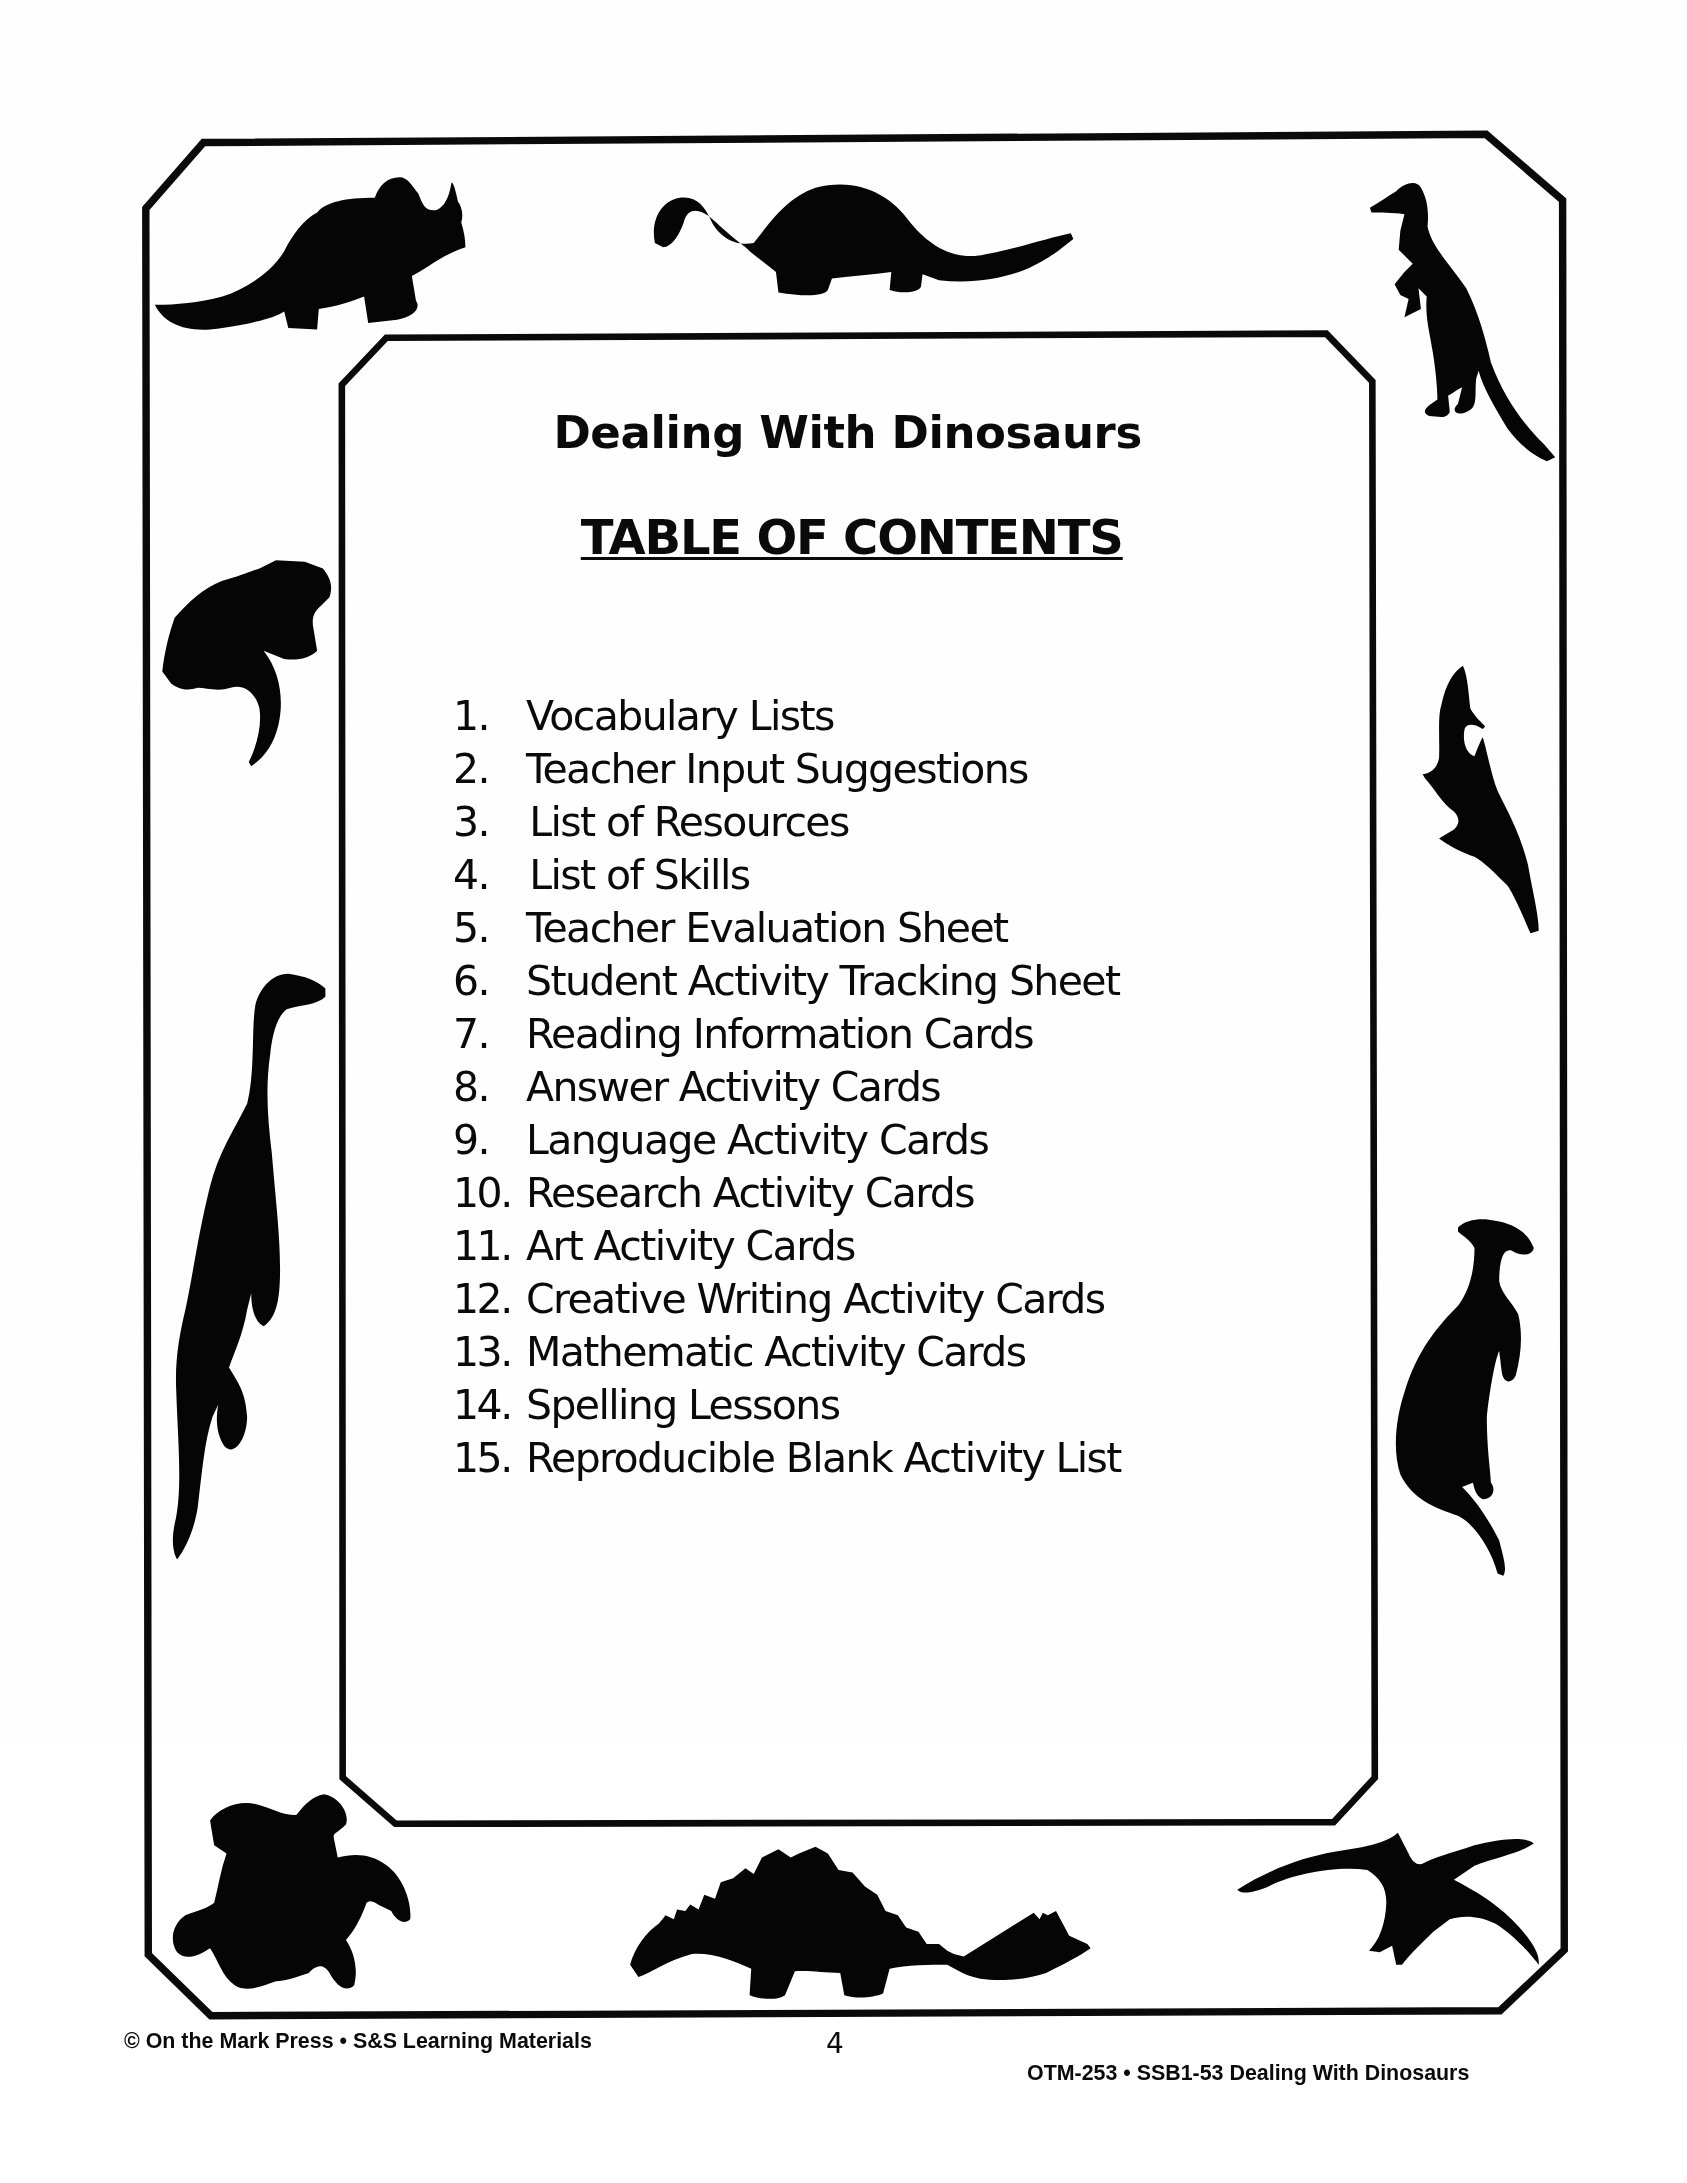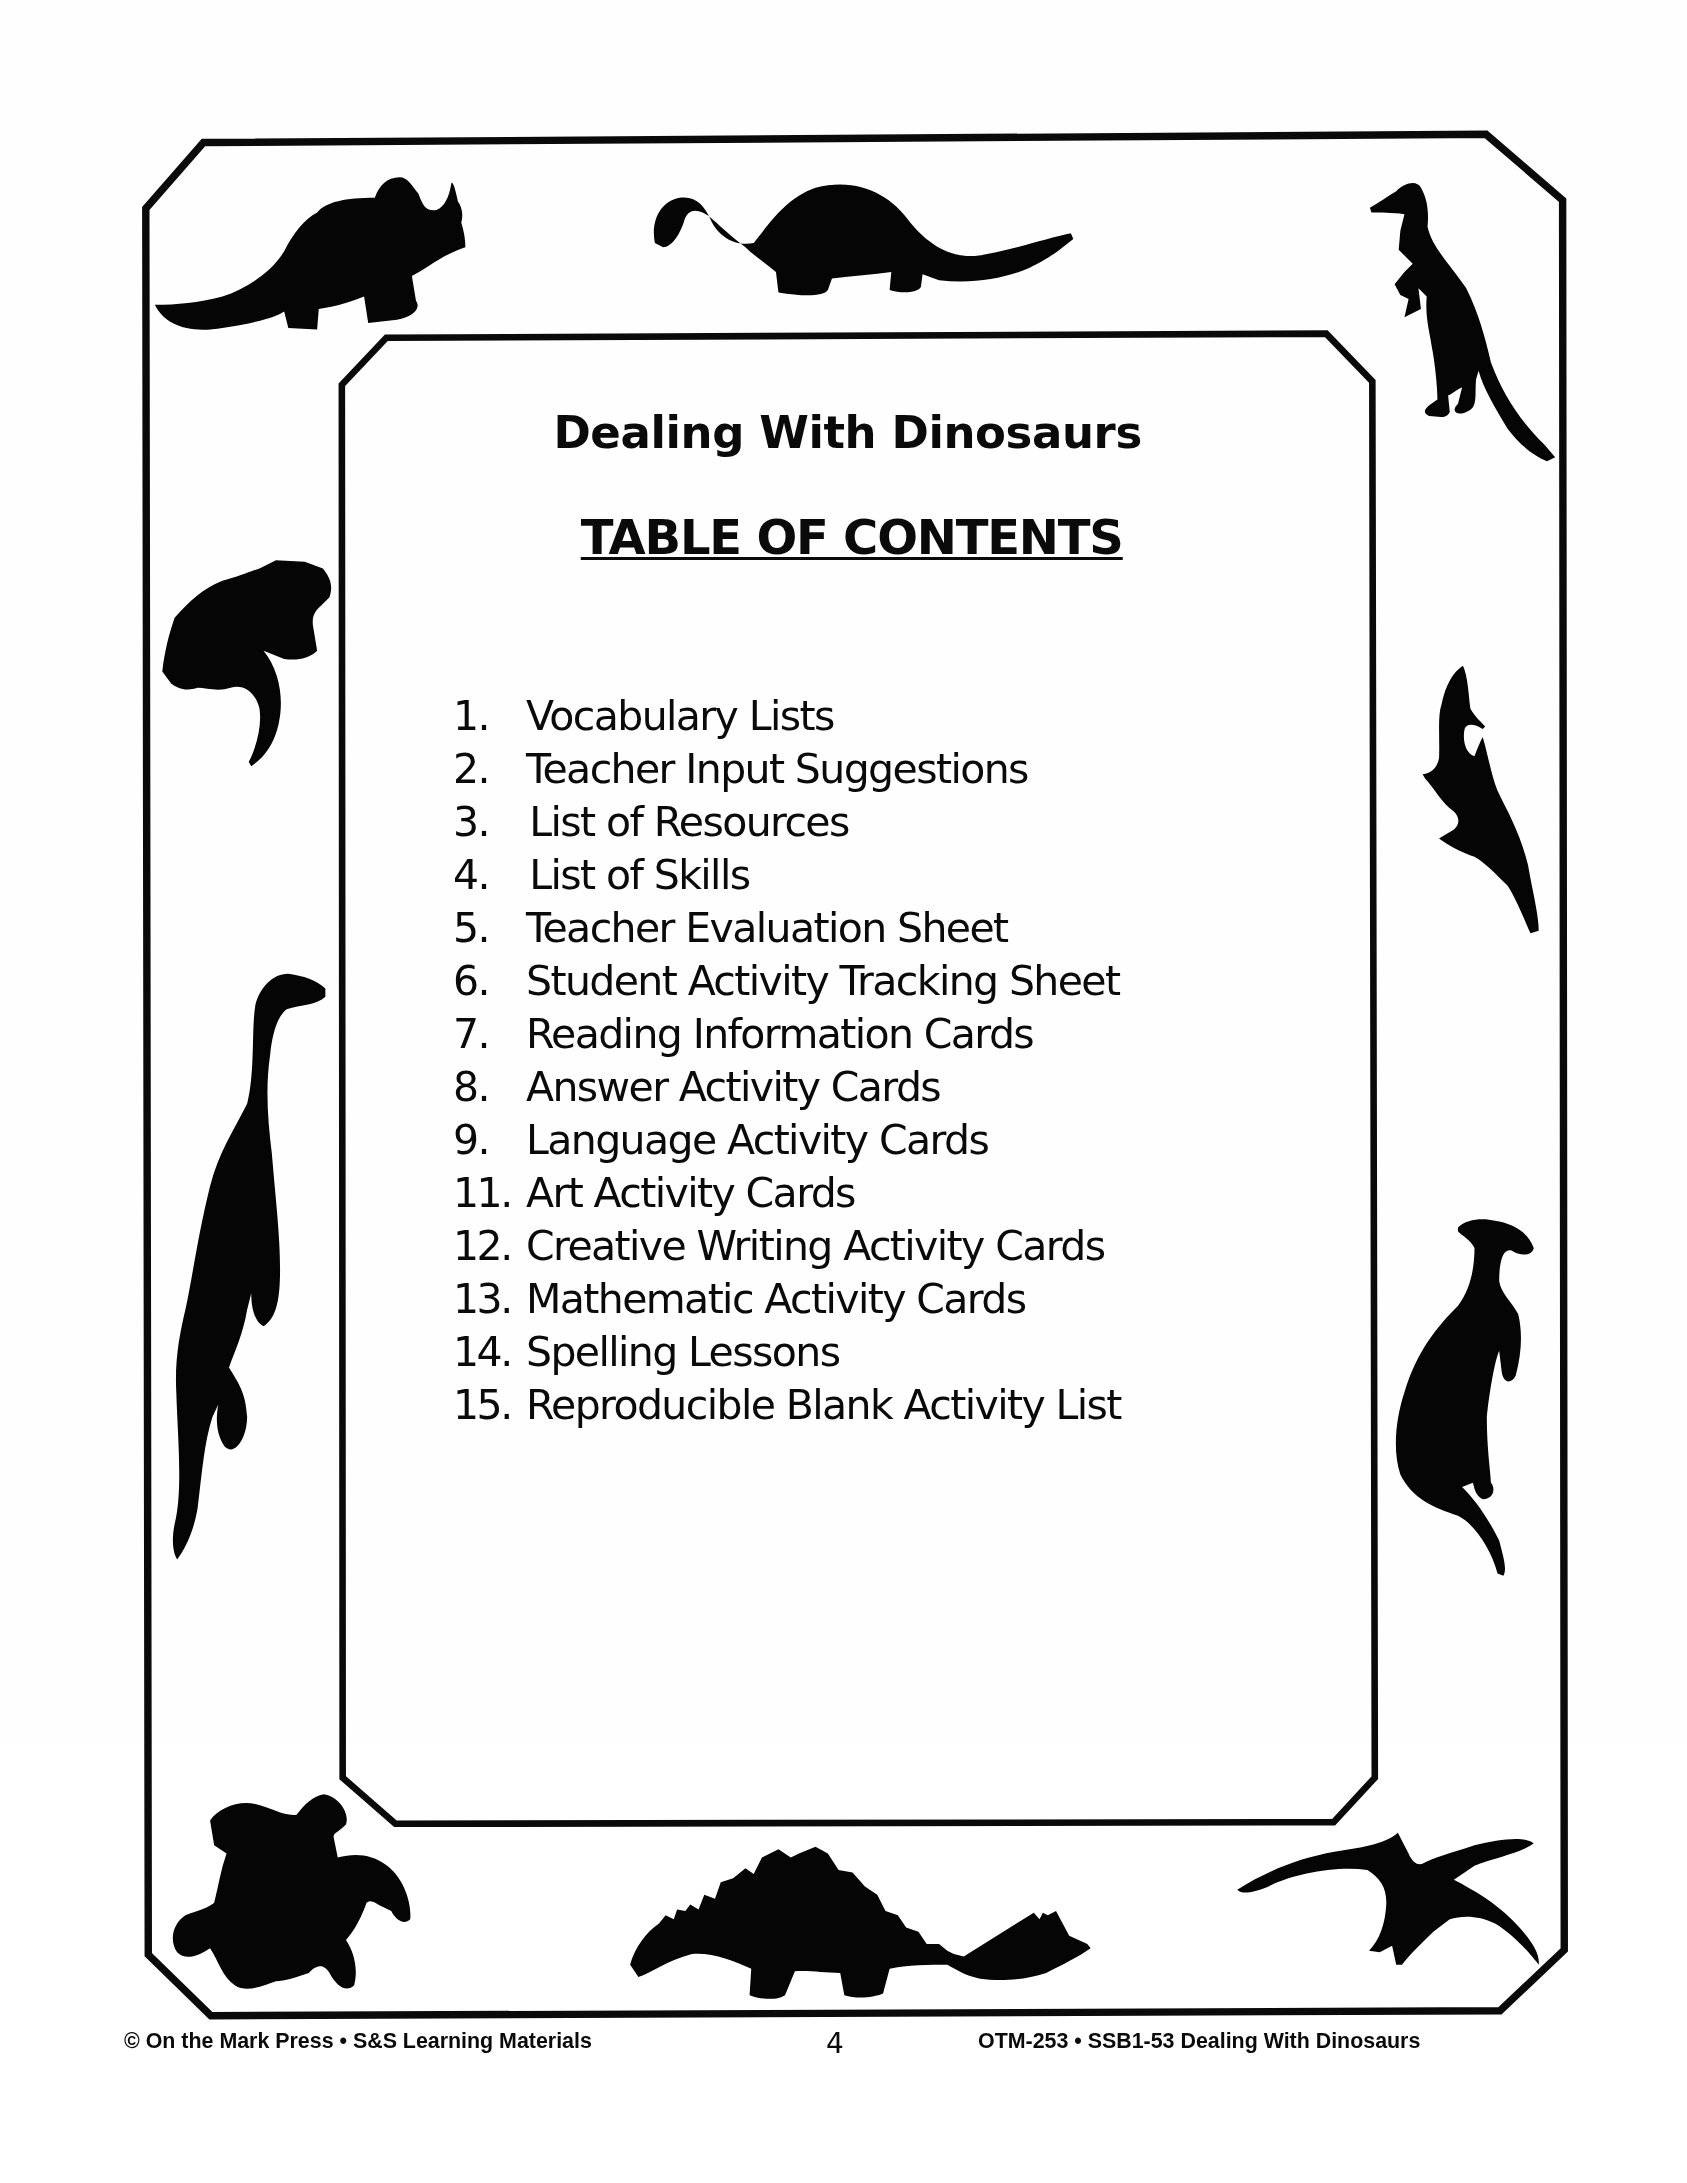--- a/index.html
+++ b/index.html
@@ -96,21 +96,22 @@
       font-weight: bold;
       font-size: 21.4px;
       line-height: 26px;
       white-space: nowrap;
       transform-origin: left top;
     }
     .footer-left {
       left: 124px;
     }
     .footer-right {
-      left: 978px;
+      left: 1027px;
+      margin-top: 32px;
     }
     .page-number {
       position: absolute;
       top: 2027px;
       left: 826px;
       font-family: "DejaVu Sans", sans-serif;
       font-size: 28px;
       line-height: 33px;
     }
     .sil { fill: #050505; }
@@ -205,20 +206,24 @@
       </li>
     <li class="toc-item">
         <span class="toc-num">8.</span>
         <span class="toc-label">Answer Activity Cards</span>
       </li>
     <li class="toc-item">
         <span class="toc-num">9.</span>
         <span class="toc-label">Language Activity Cards</span>
       </li>
     <li class="toc-item">
+        <span class="toc-num two">10.</span>
+        <span class="toc-label">Research Activity Cards</span>
+      </li>
+    <li class="toc-item">
         <span class="toc-num two">11.</span>
         <span class="toc-label">Art Activity Cards</span>
       </li>
     <li class="toc-item">
         <span class="toc-num two">12.</span>
         <span class="toc-label">Creative Writing Activity Cards</span>
       </li>
     <li class="toc-item">
         <span class="toc-num two">13.</span>
         <span class="toc-label">Mathematic Activity Cards</span>

